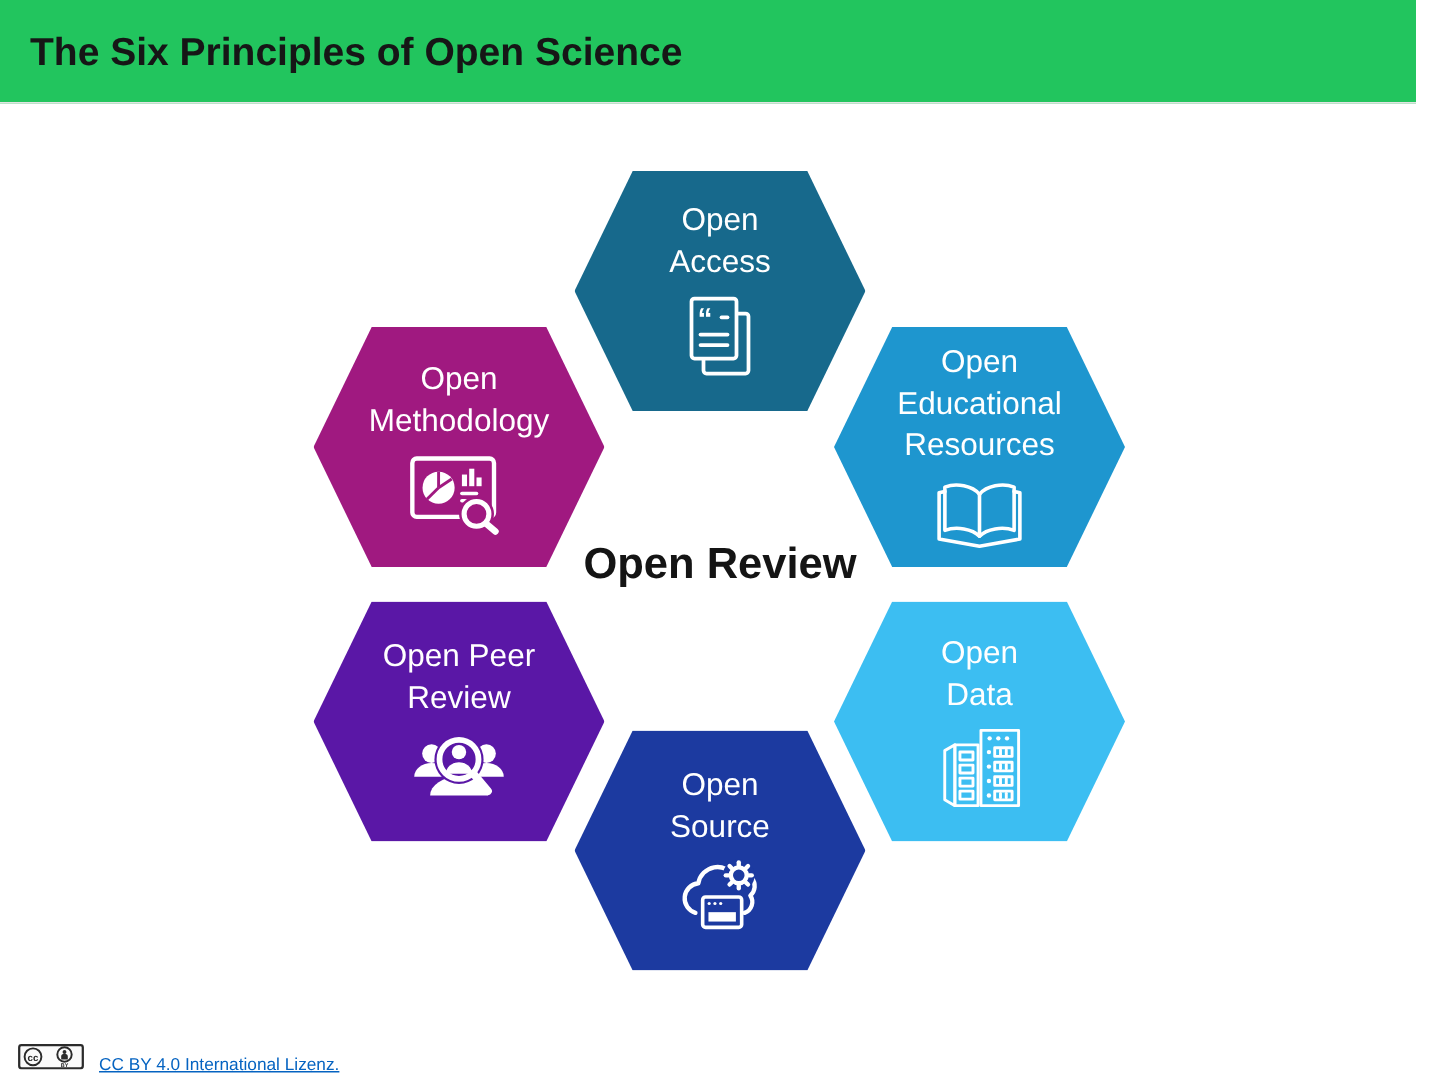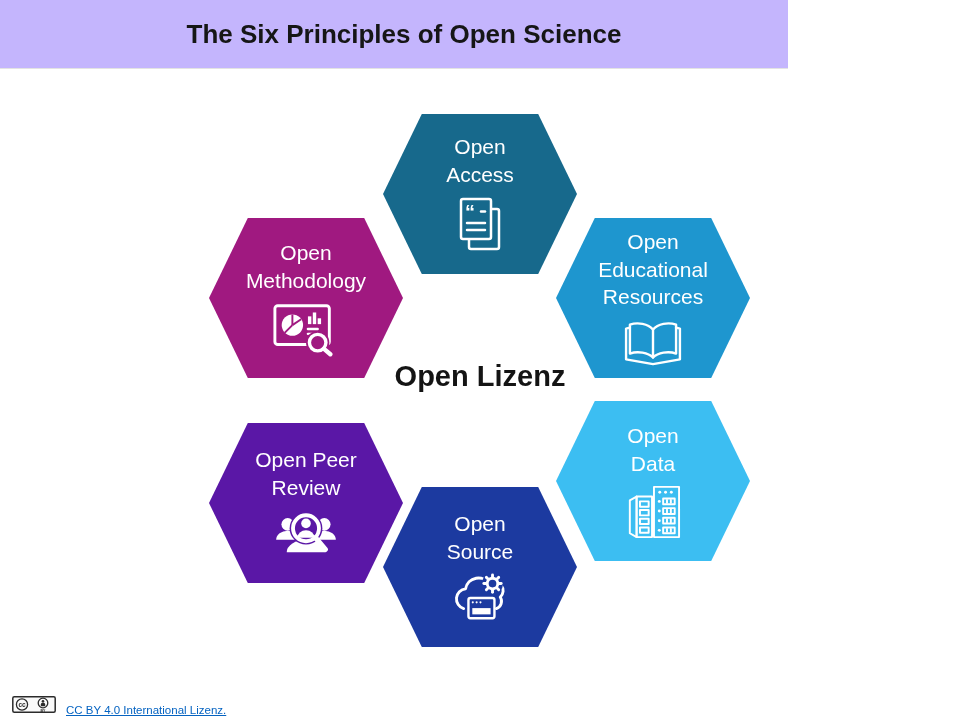--- a/index.html
+++ b/index.html
@@ -1,40 +1,40 @@
 <!DOCTYPE html>
 <html><head>
 <meta charset="utf-8">
 <style>
   html,body{margin:0;padding:0;}
   body{width:960px;height:720px;overflow:hidden;background:#ffffff;
        font-family:"Liberation Sans","DejaVu Sans",sans-serif;}
   .slide{position:relative;width:960px;height:720px;background:#ffffff;}
 
   
-  .slide-header{position:absolute;left:0;top:0;width:788px;height:68px;
-    background:#c4b5fd;border-bottom:1px solid #e3e3e3;
-    display:flex;align-items:center;justify-content:center;}
+  .slide-header{position:absolute;left:0;top:0;width:944px;height:68px;
+    background:#22c55e;border-bottom:1px solid #e3e3e3;
+    display:flex;align-items:center;}
   .slide-header h1{margin:0 0 0 20px;font-size:26px;font-weight:700;color:#161616;
     letter-spacing:0;}
 
   
   .hex{position:absolute;width:194px;height:160px;
     clip-path:polygon(20% 0%,80% 0%,100% 50%,80% 100%,20% 100%,0% 50%);
     background:var(--hex,#888);
     display:flex;flex-direction:column;align-items:center;justify-content:center;
     gap:7px;color:#ffffff;text-align:center;}
   .hex-label{font-size:21px;line-height:1.32;font-weight:400;white-space:pre-line;}
   .hex-icon{display:block;}
 
   .hex-open-access  {left:383px;top:114px;}
   .hex-oer          {left:556px;top:218px;}
   .hex-methodology  {left:209px;top:218px;}
   .hex-open-data    {left:556px;top:401px;}
-  .hex-peer-review  {left:209px;top:423px;}
+  .hex-peer-review  {left:209px;top:401px;}
   .hex-open-source  {left:383px;top:487px;}
 
   
   .s {stroke:#fff;fill:none;stroke-width:2.5;stroke-linecap:round;stroke-linejoin:round;}
   .s2{stroke:#fff;fill:none;stroke-width:2;stroke-linecap:round;stroke-linejoin:round;}
   .s3{stroke:#fff;fill:none;stroke-width:3;stroke-linecap:round;stroke-linejoin:round;}
   .f {fill:#fff;}
   .bgfill{fill:var(--hex,#888);}
 
   
@@ -51,21 +51,21 @@
 <body>
 
 <div class="slide">
 
   <header class="slide-header">
     <h1>The Six Principles of Open Science</h1>
   </header>
 
   <main>
 
-    <div class="center-label">Open Lizenz</div>
+    <div class="center-label">Open Review</div>
 
     <div class="hex hex-open-access" style="--hex: #17698C;">
       <div class="hex-label">Open
 Access</div>
       <svg class="hex-icon" width="56" height="60" viewBox="0 0 56 60">
         <rect class="s" x="17" y="14" width="30" height="40" rx="2"></rect>
         <rect class="s bgfill" x="9" y="4" width="30" height="40" rx="2"></rect>
         <text x="13" y="24" font-size="20" font-weight="bold" fill="#fff">“</text>
         <line class="s" x1="29" y1="16.5" x2="33" y2="16.5"></line>
         <line class="s" x1="15" y1="28" x2="33" y2="28"></line>

